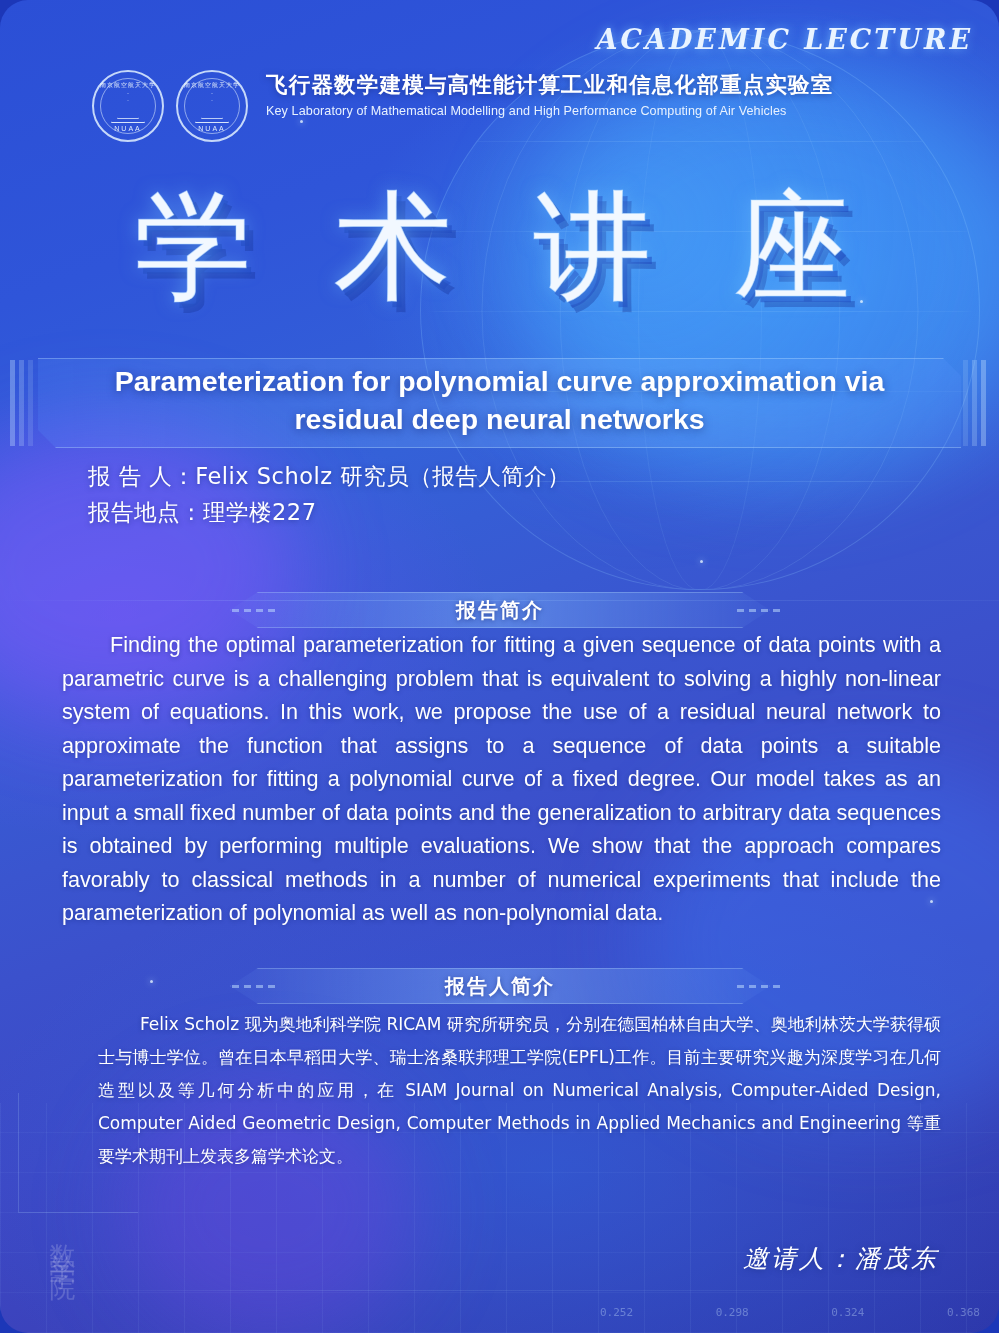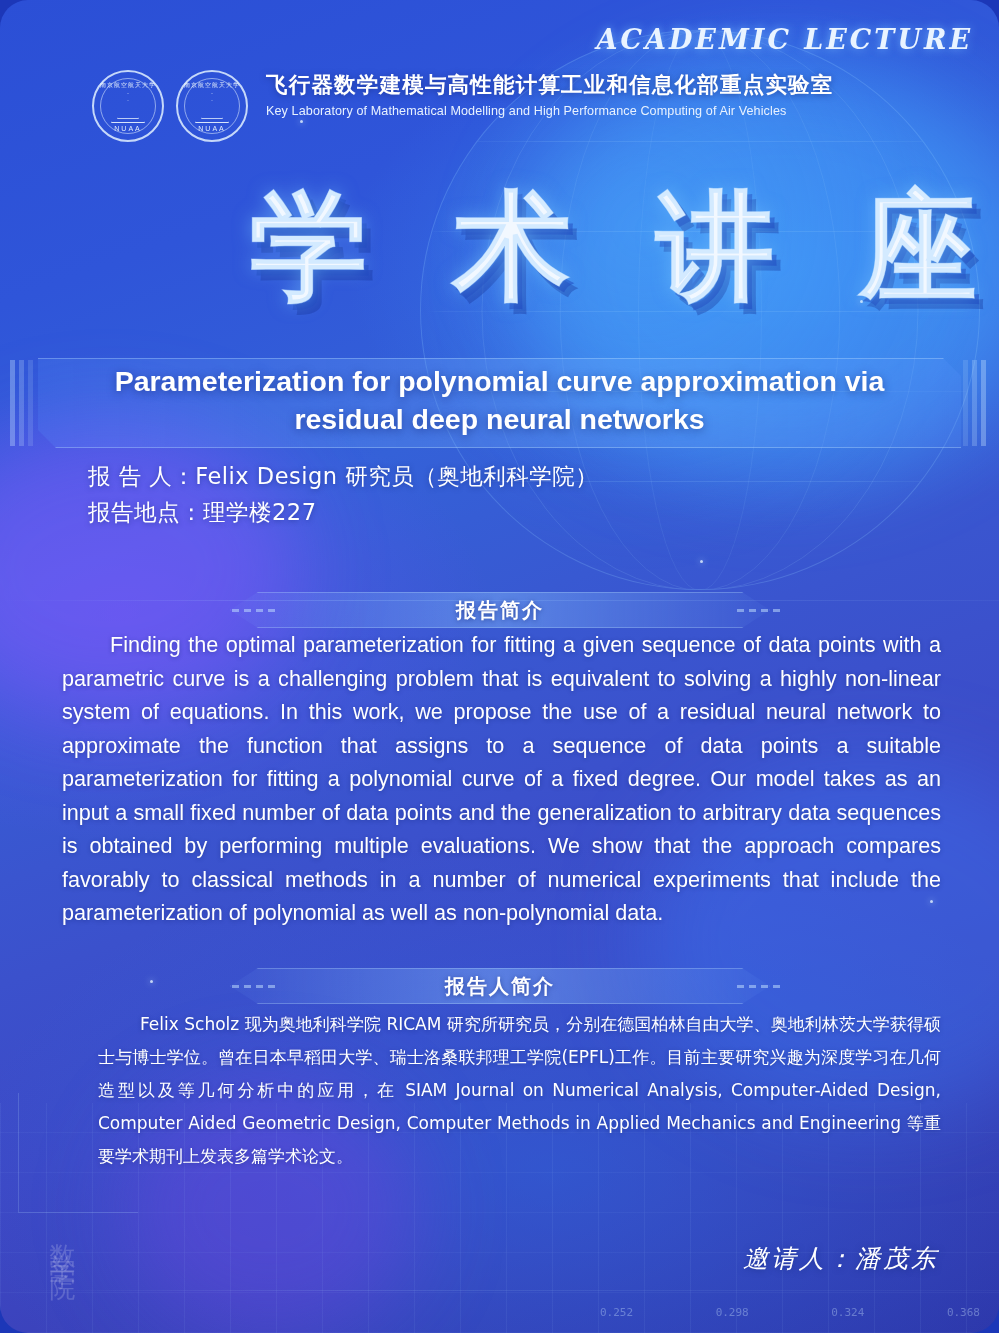--- a/index.html
+++ b/index.html
@@ -97,23 +97,23 @@
     white-space: nowrap;
   }
   .lab-en {
     margin-top: 5px; font-size: 12.6px; color: #e8f2ff; letter-spacing: 0.1px;
     white-space: nowrap;
   }
 
   
   .big-title {
     position: absolute; left: 8px; right: 0; top: 168px;
-    text-align: right;
+    text-align: center;
     font-family: "DejaVu Sans", sans-serif;
-    font-weight: bold;
+    font-weight: normal;
     font-size: 118px;
     letter-spacing: 22px;
     color: #f2f8ff;
     text-shadow:
       0 0 18px rgba(120,200,255,0.55),
       5px 6px 0 rgba(30,70,190,0.55),
       9px 11px 0 rgba(20,45,150,0.35);
     -webkit-text-stroke: 1px rgba(180,220,255,0.5);
   }
 
@@ -279,21 +279,21 @@
       <span style="left:18px;opacity:.45;"></span>
   </div>
   <div class="title-deco td-right">
     <span style="left:0;opacity:.45;"></span>
       <span style="left:9px;opacity:.7;"></span>
       <span style="left:18px;"></span>
   </div>
   <div class="en-title">Parameterization for polynomial curve approximation via residual deep neural networks</div>
 
   <div class="info">
-    <div>报 告 人：Felix Design  研究员（奥地利科学院）</div>
+    <div>报 告 人：Felix Scholz  研究员（报告人简介）</div>
     <div>报告地点：理学楼227</div>
   </div>
 
   <div class="sec" style="top:592px;">
     <div class="bar"></div>
     <div class="txt">报告简介</div>
   </div>
   <div class="sec-dots" style="left:232px;top:592px;">
       <b></b>
       <b></b>

